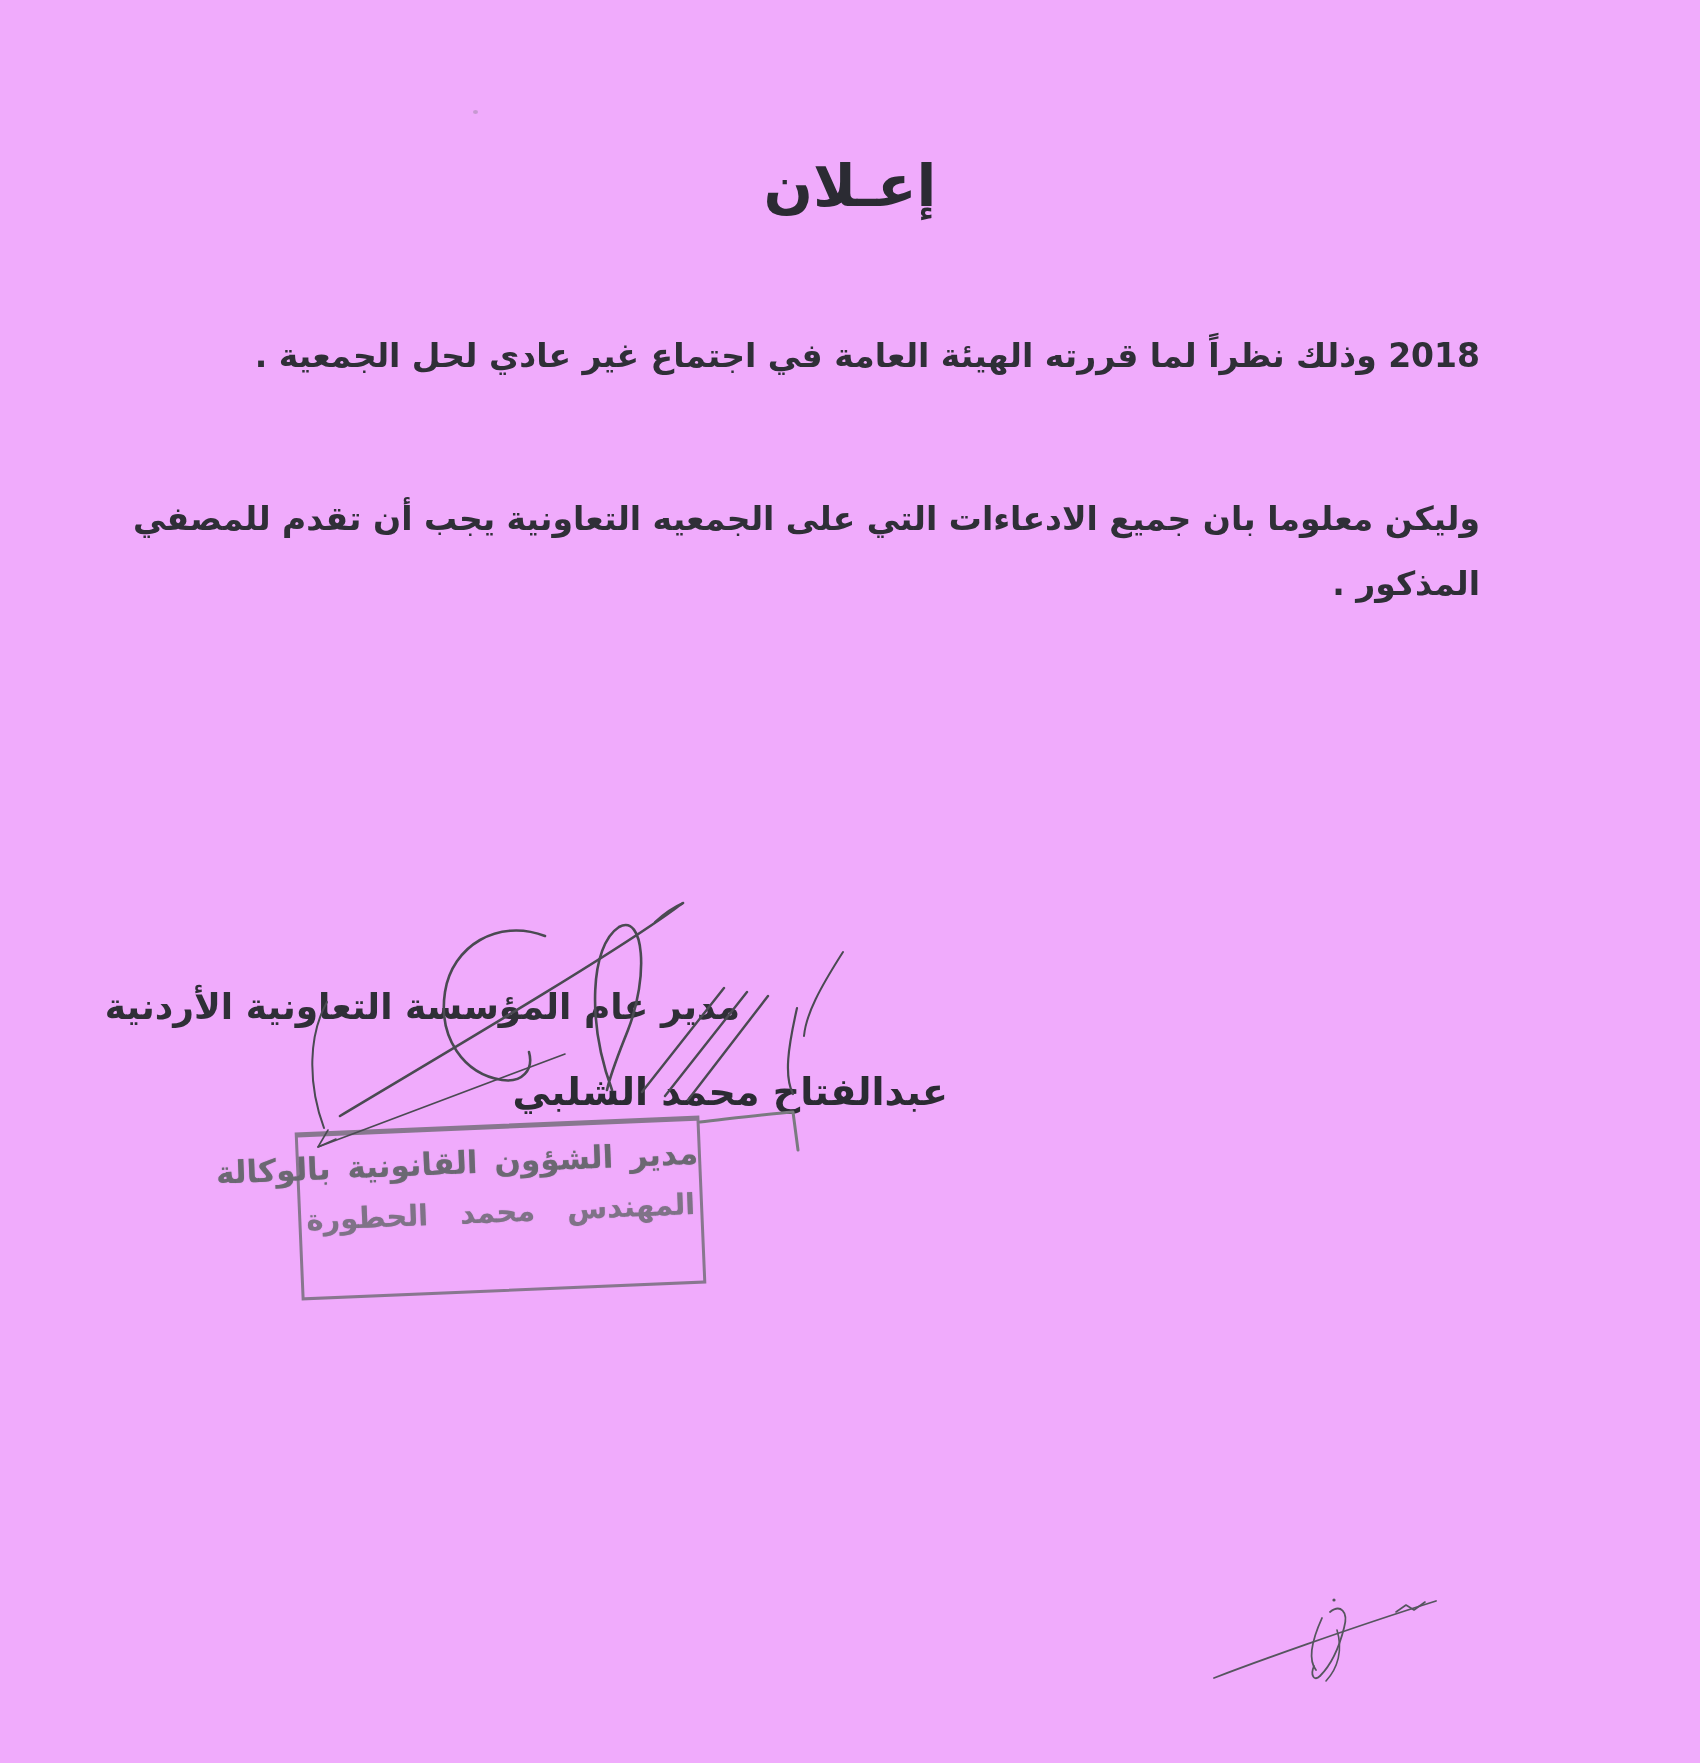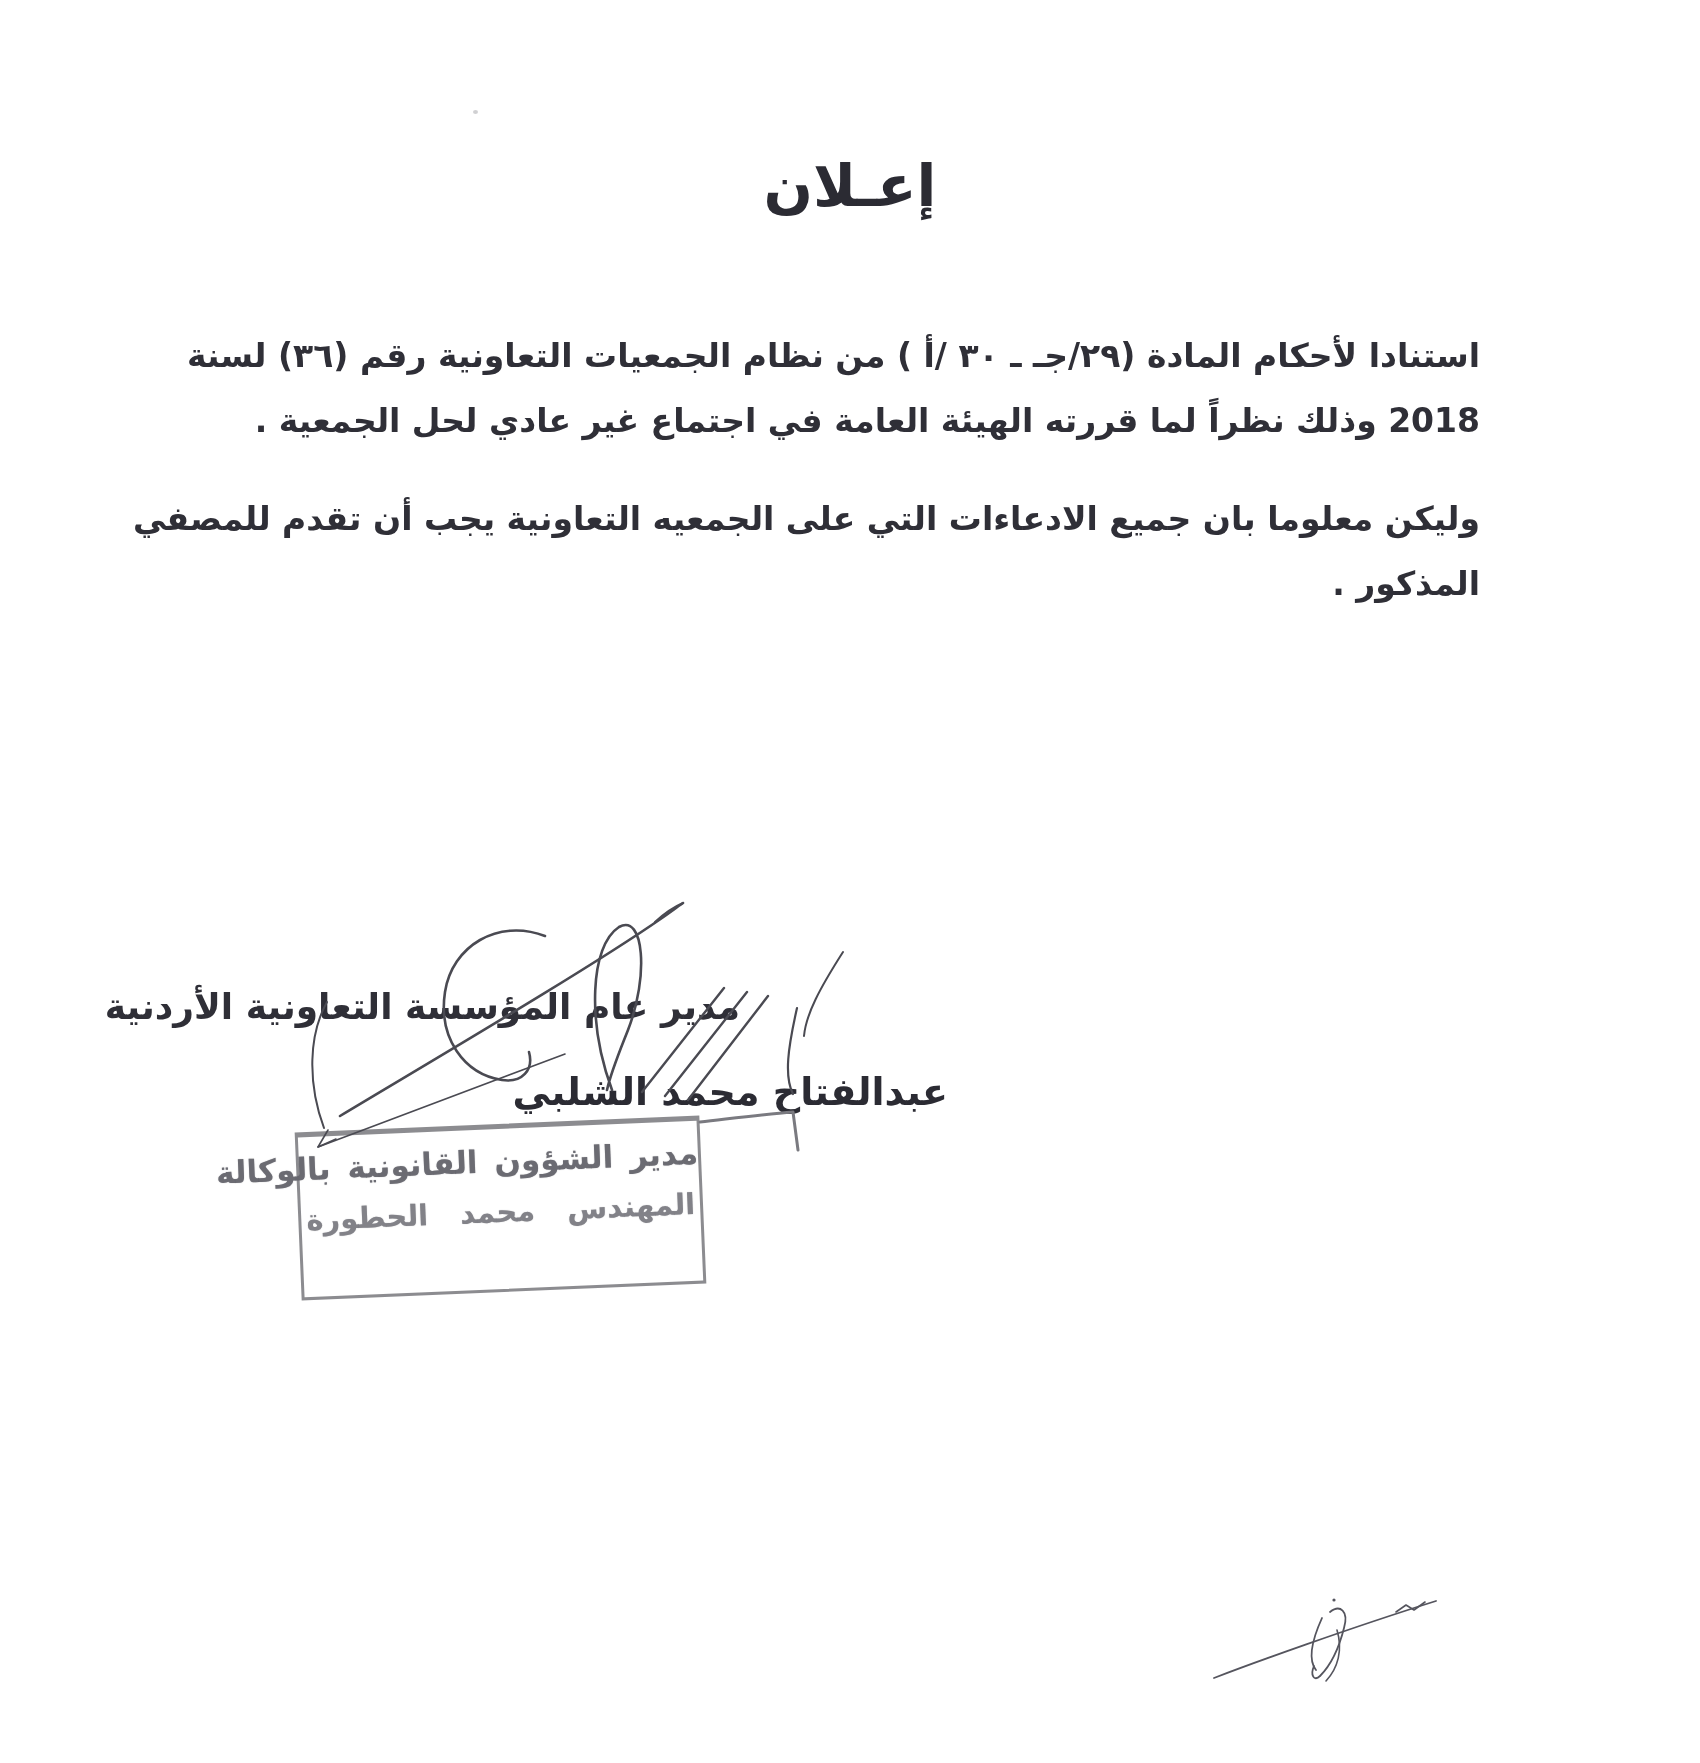--- a/index.html
+++ b/index.html
@@ -5,21 +5,21 @@
   html, body {
     margin: 0;
     padding: 0;
     background: #e8e8e8;
   }
   .page {
     position: relative;
     width: 1700px;
     height: 1763px;
     margin: 0 auto;
-    background: #ffffff;
+    background: #f0abfc;
     overflow: hidden;
     font-family: "DejaVu Sans", sans-serif;
     color: #2f2f37;
     direction: rtl;
   }
   .speck {
     position: absolute;
     left: 473px;
     top: 110px;
     width: 5px;
@@ -115,21 +115,20 @@
 </head>
 <body>
 
 <div class="page">
 
   <div class="speck"></div>
 
   <h1 class="doc-title">إعـلان</h1>
 
   <div class="para para1">
-    <div class="line">استنادا لأحكام المادة (٢٩/جـ ـ ٣٠ /أ ) من نظام الجمعيات التعاونية رقم (٣٦) لسنة</div>
     <div class="line">2018 وذلك نظراً لما قررته الهيئة العامة في اجتماع غير عادي لحل الجمعية .</div>
   </div>
 
   <div class="para para2">
     <div class="line">وليكن معلوما بان جميع  الادعاءات التي على الجمعيه التعاونية يجب أن تقدم للمصفي</div>
     <div class="line">المذكور .</div>
   </div>
 
   <div class="signer-role">مدير عام المؤسسة التعاونية الأردنية</div>
   <div class="signer-name">عبدالفتاح محمد الشلبي</div>

